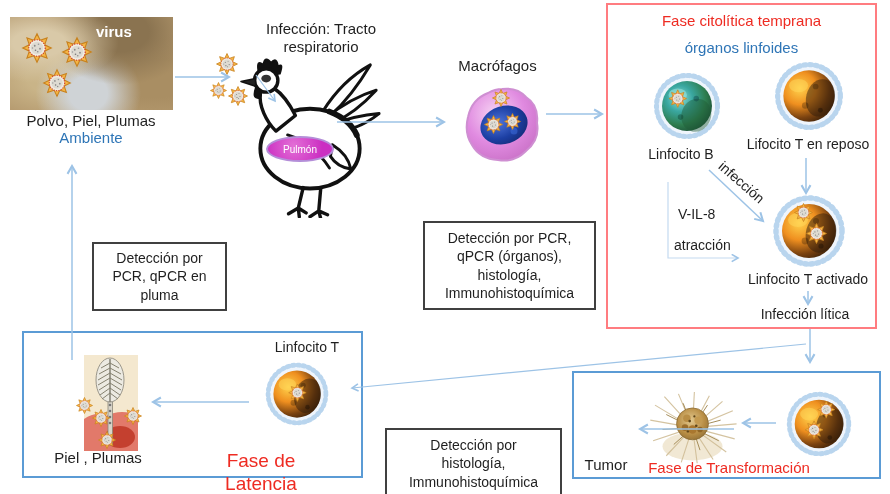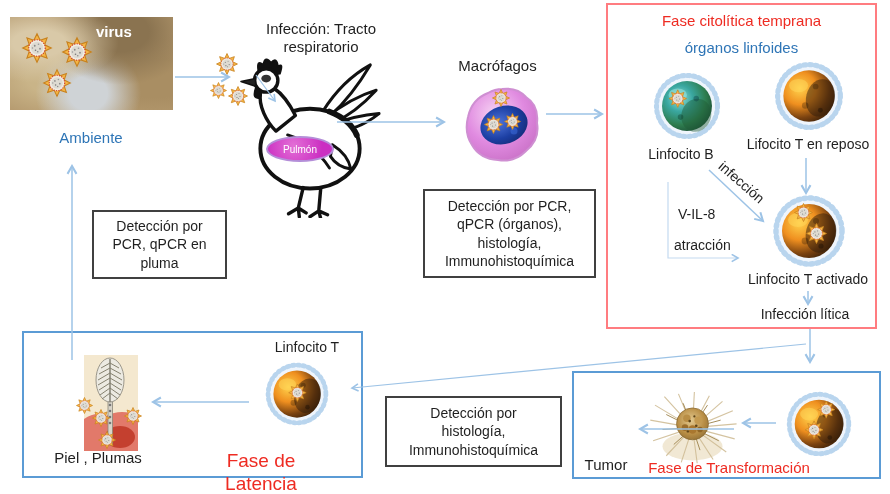--- a/index.html
+++ b/index.html
@@ -10,21 +10,21 @@
   *{margin:0;padding:0;box-sizing:border-box;}
   body{background:#ffffff;font-family:"Liberation Sans",sans-serif;color:#1f1f1f;}
   #canvas{position:relative;width:890px;height:494px;background:#fff;overflow:hidden;}
   .abs{position:absolute;}
   .lbl{position:absolute;z-index:6;font-size:14px;line-height:1.22;text-align:center;}
   .preline{white-space:pre-line;}
   .red{color:var(--red-text);}
   .blue{color:var(--blue-text);}
   .detect-box{position:absolute;border:2px solid var(--detect-border);background:#fff;
     display:flex;align-items:center;justify-content:center;text-align:center;
-    font-size:14px;line-height:1.3;z-index:4;}
+    font-size:14px;line-height:1.3;z-index:4;margin-top:32px;}
   .phase-box{position:absolute;background:transparent;z-index:1;}
   #red-box{border:2px solid var(--red-border);}
   .blue-box{border:2px solid var(--blue-border);}
   #photo{left:10px;top:17px;width:163px;height:93px;z-index:2;
     background-color:#b2placeholder;
     background-color:#b59a6f;
     background-image:
       radial-gradient(ellipse at 18% 28%, #d9c9a8 0 14%, transparent 42%),
       radial-gradient(ellipse at 68% 16%, #8a7350 0 18%, transparent 48%),
       radial-gradient(ellipse at 48% 82%, #cfd3d6 0 16%, transparent 44%),
@@ -123,20 +123,21 @@
     <svg class="abs" style="left:12px;top:16px;overflow:visible" width="30" height="30" viewBox="0 0 40 40">
         <use href="#virus"></use>
       </svg>
     <svg class="abs" style="left:52px;top:20px;overflow:visible" width="30" height="30" viewBox="0 0 40 40">
         <use href="#virus"></use>
       </svg>
     <svg class="abs" style="left:33px;top:52px;overflow:visible" width="28" height="28" viewBox="0 0 40 40">
         <use href="#virus"></use>
       </svg>
   </div>
+  <div class="lbl" style="left:5px;top:112px;width:172px;font-size:15px;">Polvo, Piel, Plumas</div>
   <div class="lbl blue" style="left:5px;top:129px;width:172px;font-size:15px;">Ambiente</div>
 
   <svg class="abs" style="left:216px;top:53px;z-index:3" width="22" height="22" viewBox="0 0 40 40">
       <use href="#virus"></use>
     </svg>
   <svg class="abs" style="left:210px;top:82px;z-index:3" width="17" height="17" viewBox="0 0 40 40">
       <use href="#virus"></use>
     </svg>
   <svg class="abs" style="left:228px;top:86px;z-index:3" width="20" height="20" viewBox="0 0 40 40">
       <use href="#virus"></use>

